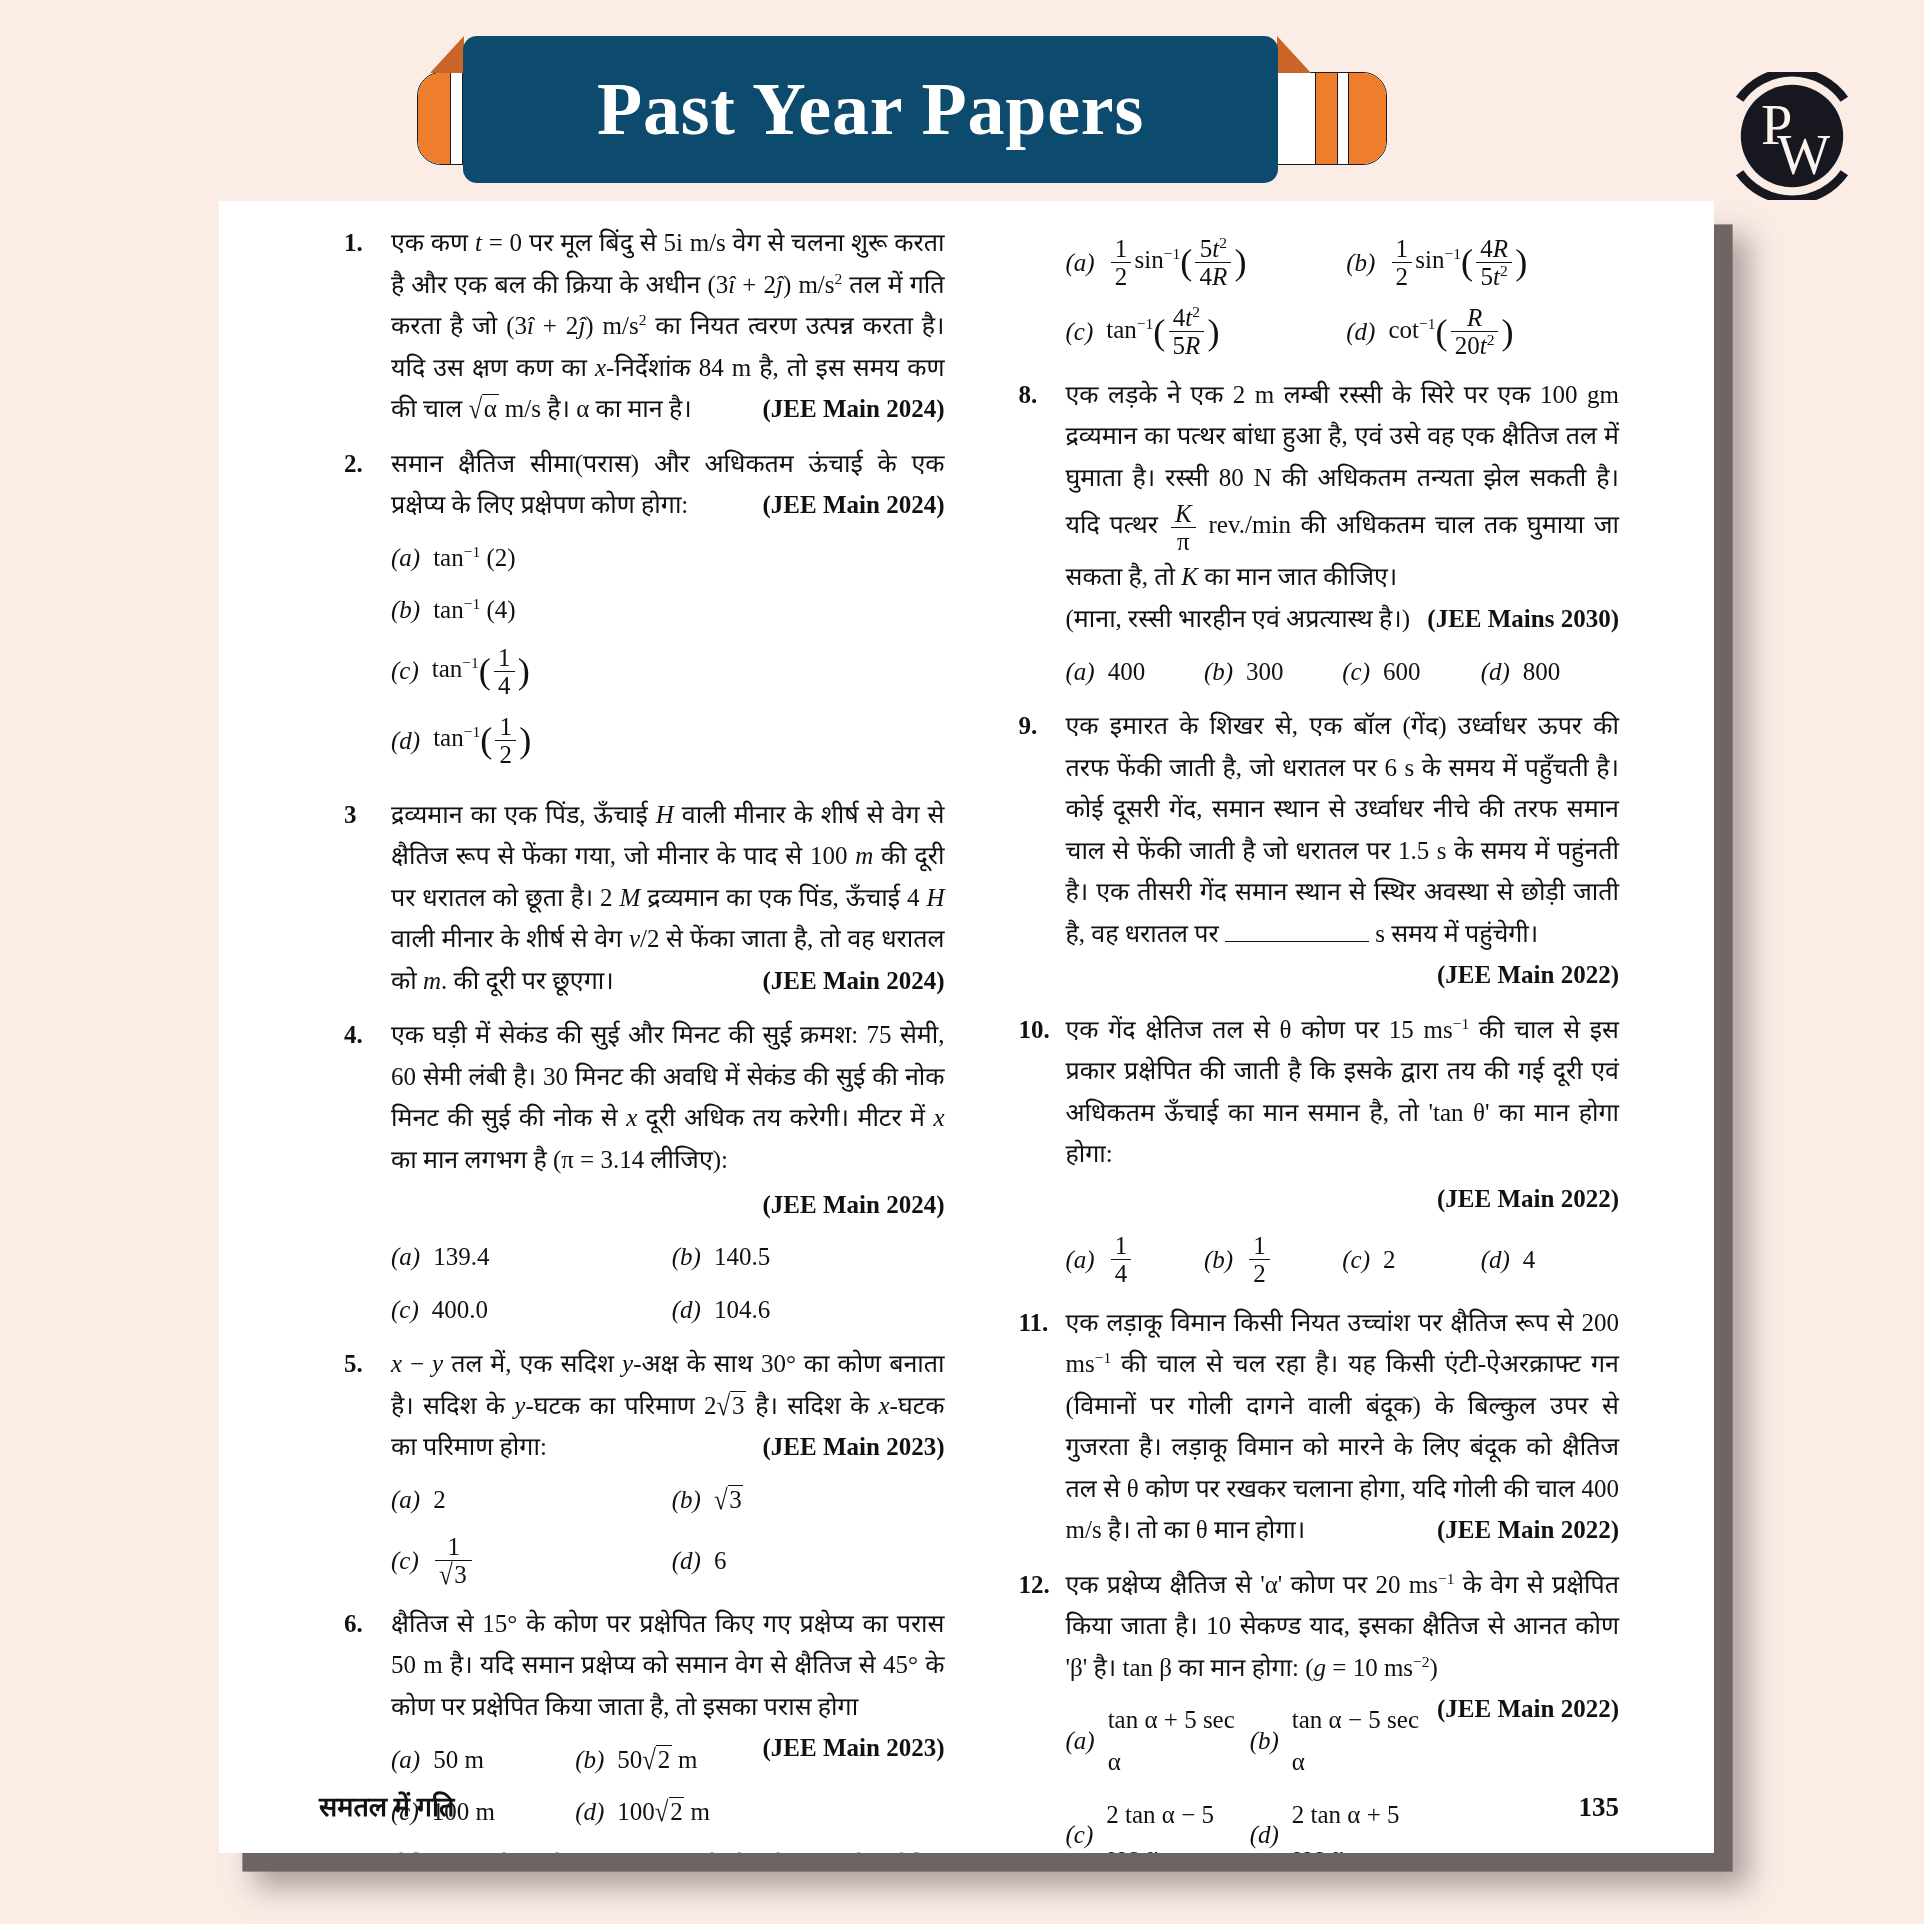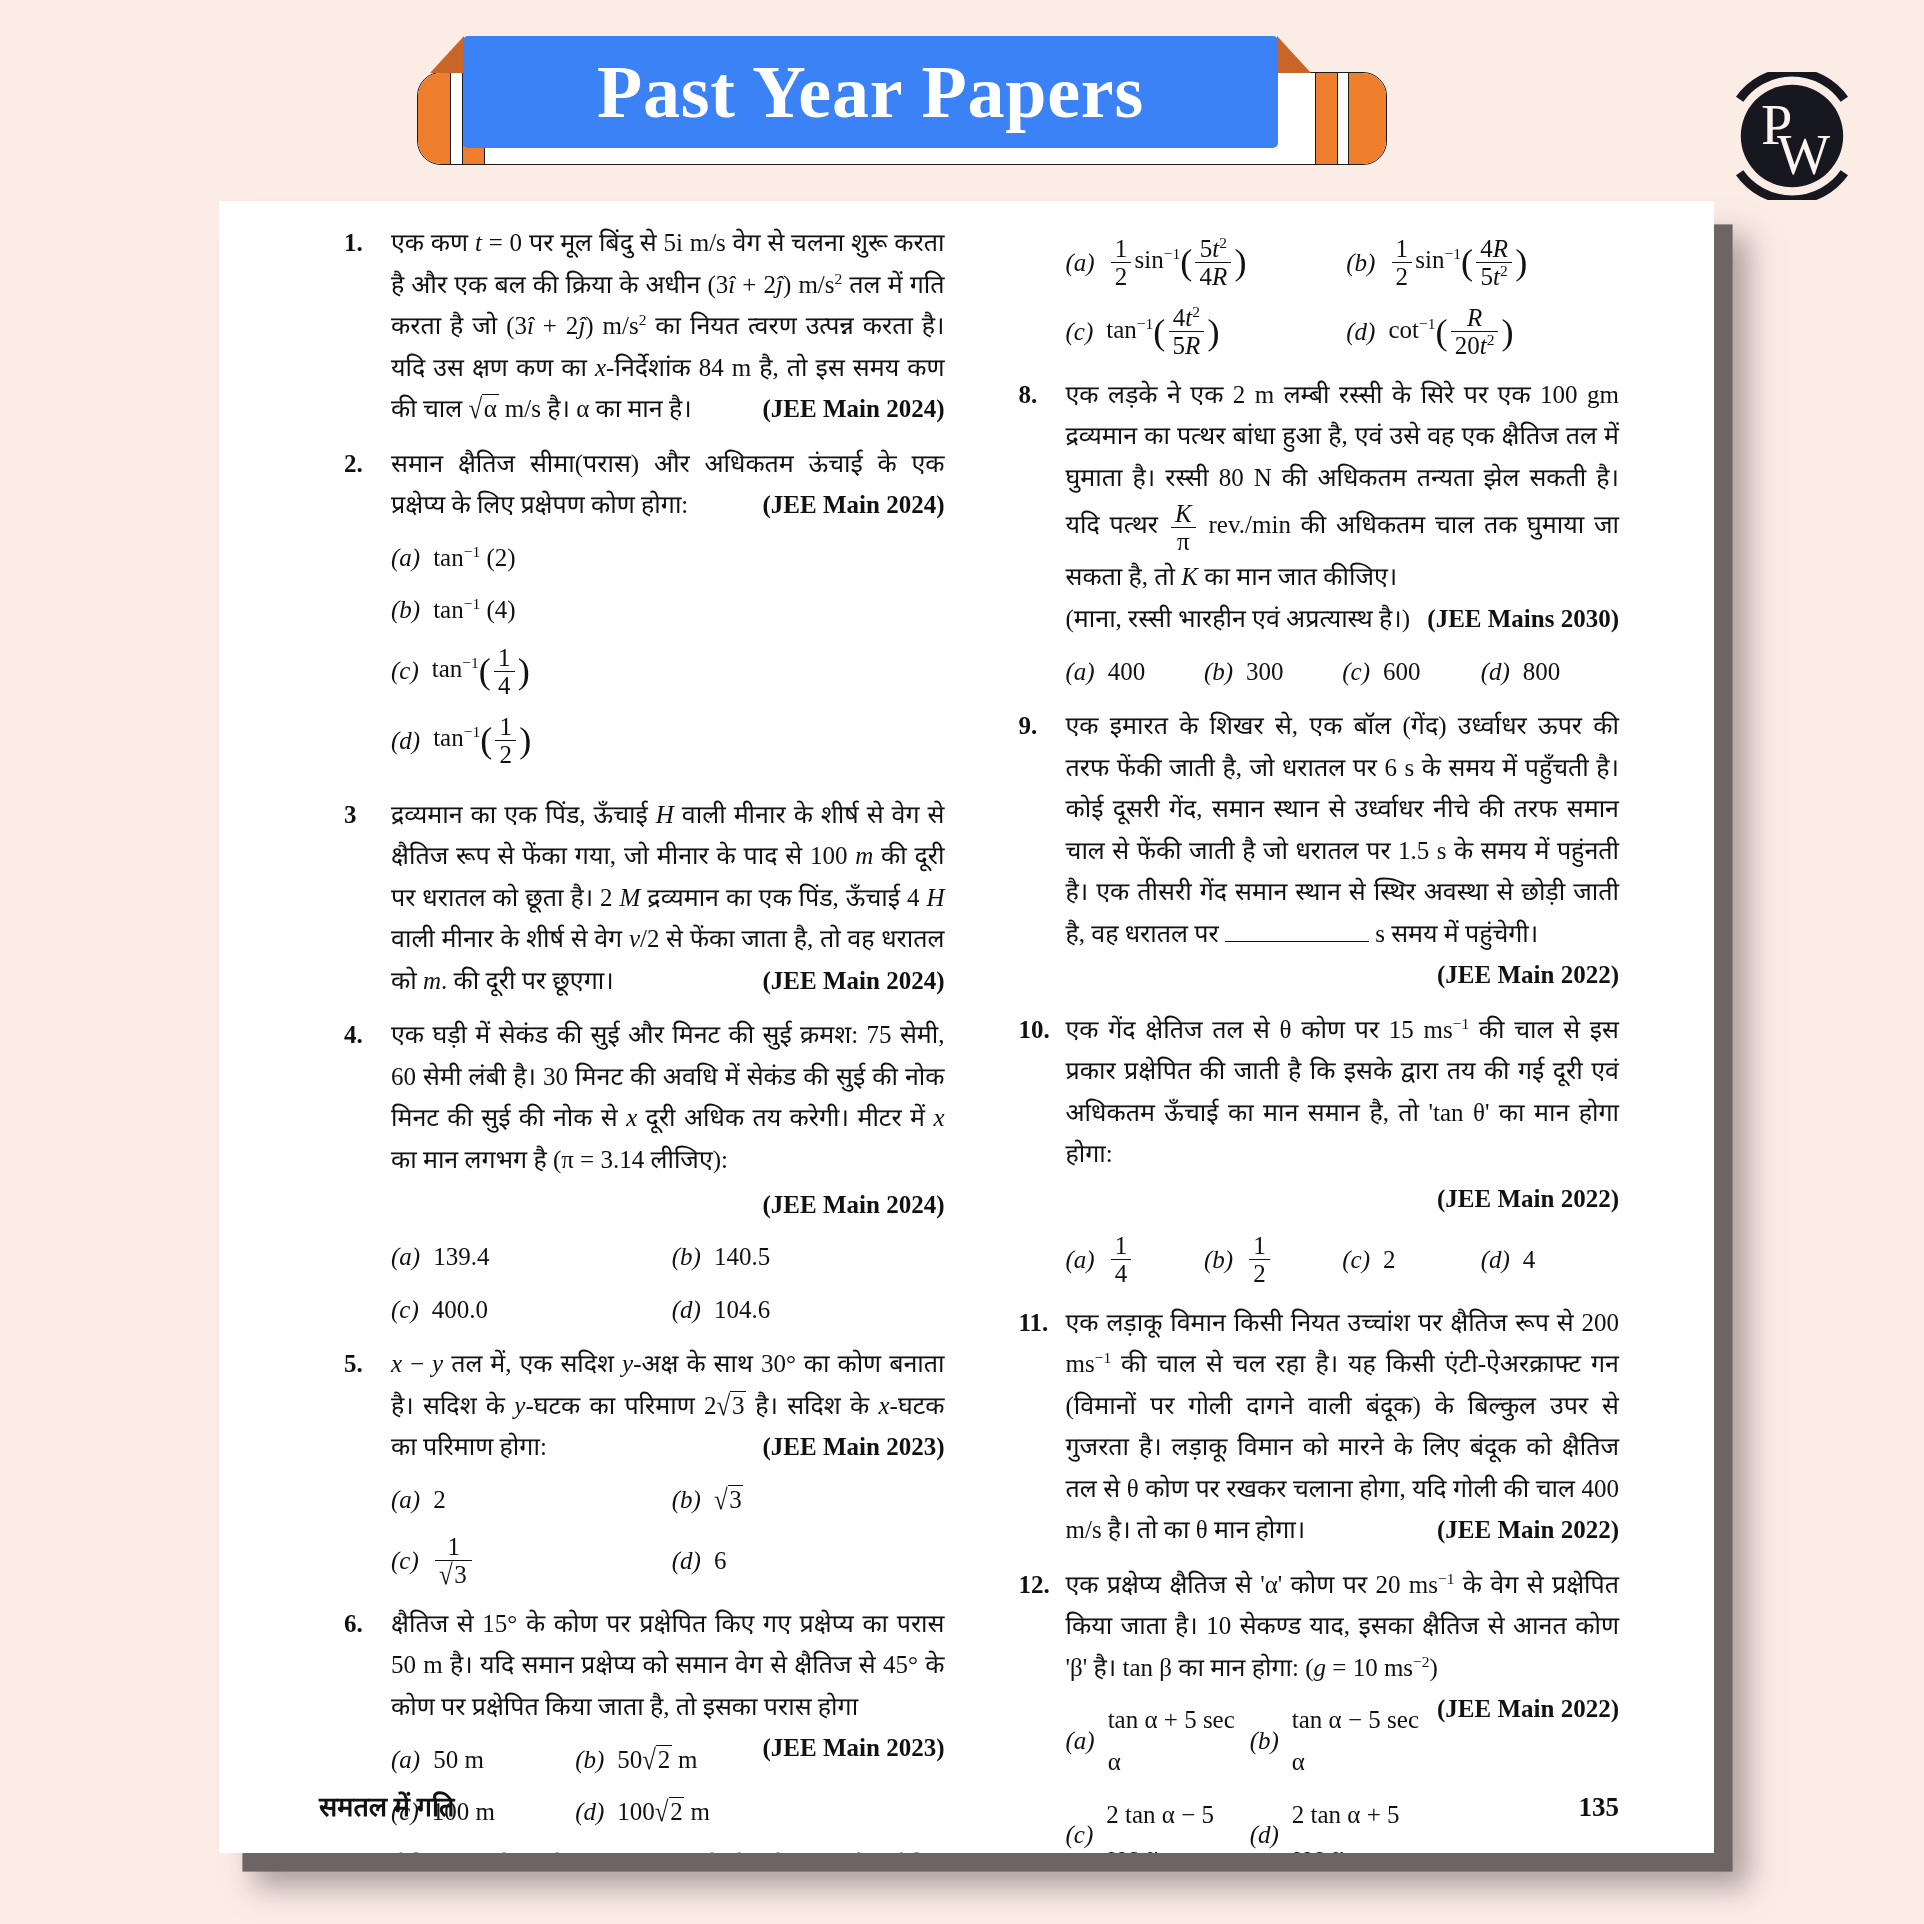--- a/index.html
+++ b/index.html
@@ -16,22 +16,22 @@
     overflow:hidden;z-index:1;
   }
   .cap-l{position:absolute;left:0;top:0;bottom:0;width:32px;background:#ee7d2c;border-right:1.6px solid #1b1b1b;}
   .stripe-l{position:absolute;left:44px;top:0;bottom:0;width:21px;background:#ee7d2c;border-left:1.6px solid #1b1b1b;border-right:1.6px solid #1b1b1b;}
   .cap-r{position:absolute;right:0;top:0;bottom:0;width:37px;background:#ee7d2c;border-left:1.6px solid #1b1b1b;}
   .stripe-r{position:absolute;right:48px;top:0;bottom:0;width:21px;background:#ee7d2c;border-left:1.6px solid #1b1b1b;border-right:1.6px solid #1b1b1b;}
   .fold{position:absolute;top:36px;width:34px;height:37px;background:#c96527;z-index:2;}
   .fold.left{left:430px;clip-path:polygon(100% 0,100% 100%,0 100%);}
   .fold.right{left:1277px;clip-path:polygon(0 0,0 100%,100% 100%);}
   .banner{
-    position:absolute;left:463px;top:36px;width:815px;height:112px;
-    background:#3b82f6;border-radius:5px;z-index:3;
+    position:absolute;left:463px;top:36px;width:815px;height:147px;
+    background:#0c4a6e;border-radius:14px;z-index:3;
     display:flex;align-items:center;justify-content:center;
   }
   .banner-title{
     color:#fff;font-weight:bold;font-size:74px;letter-spacing:0.8px;
     font-family:"Liberation Serif","DejaVu Serif",serif;
   }
   
   .logo{position:absolute;left:1728px;top:72px;width:128px;height:128px;z-index:3;}
   
   .page{

